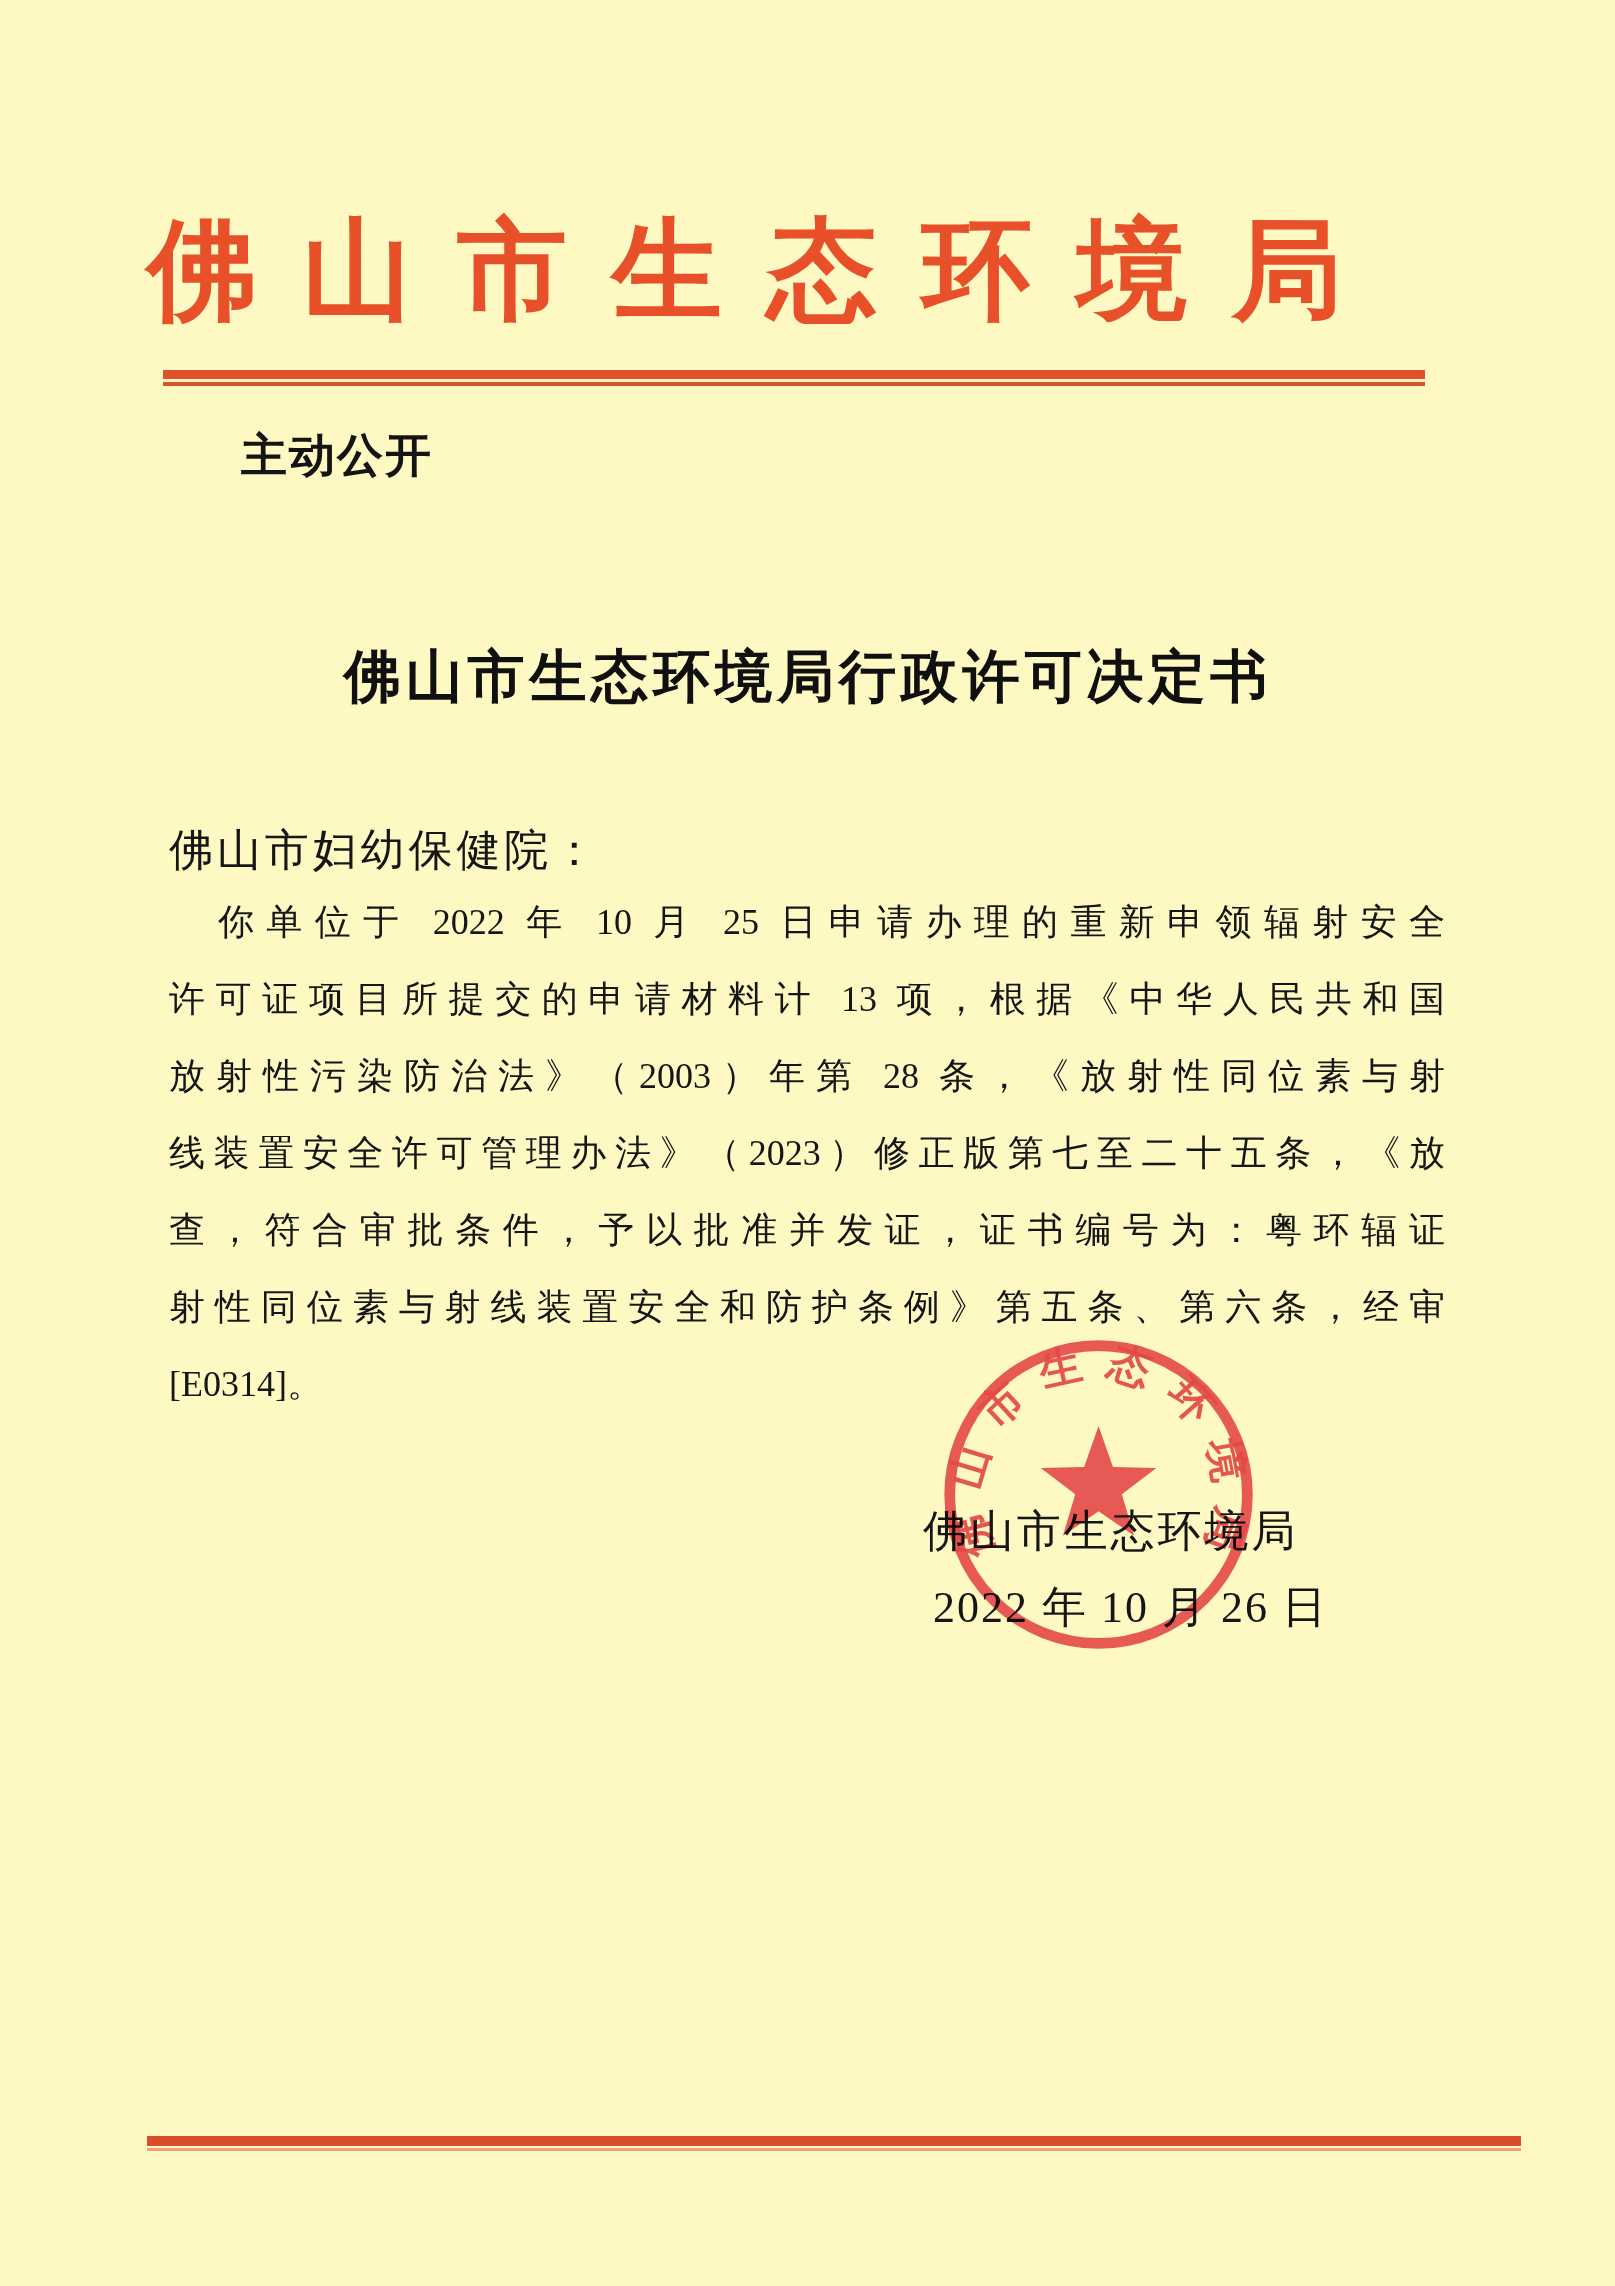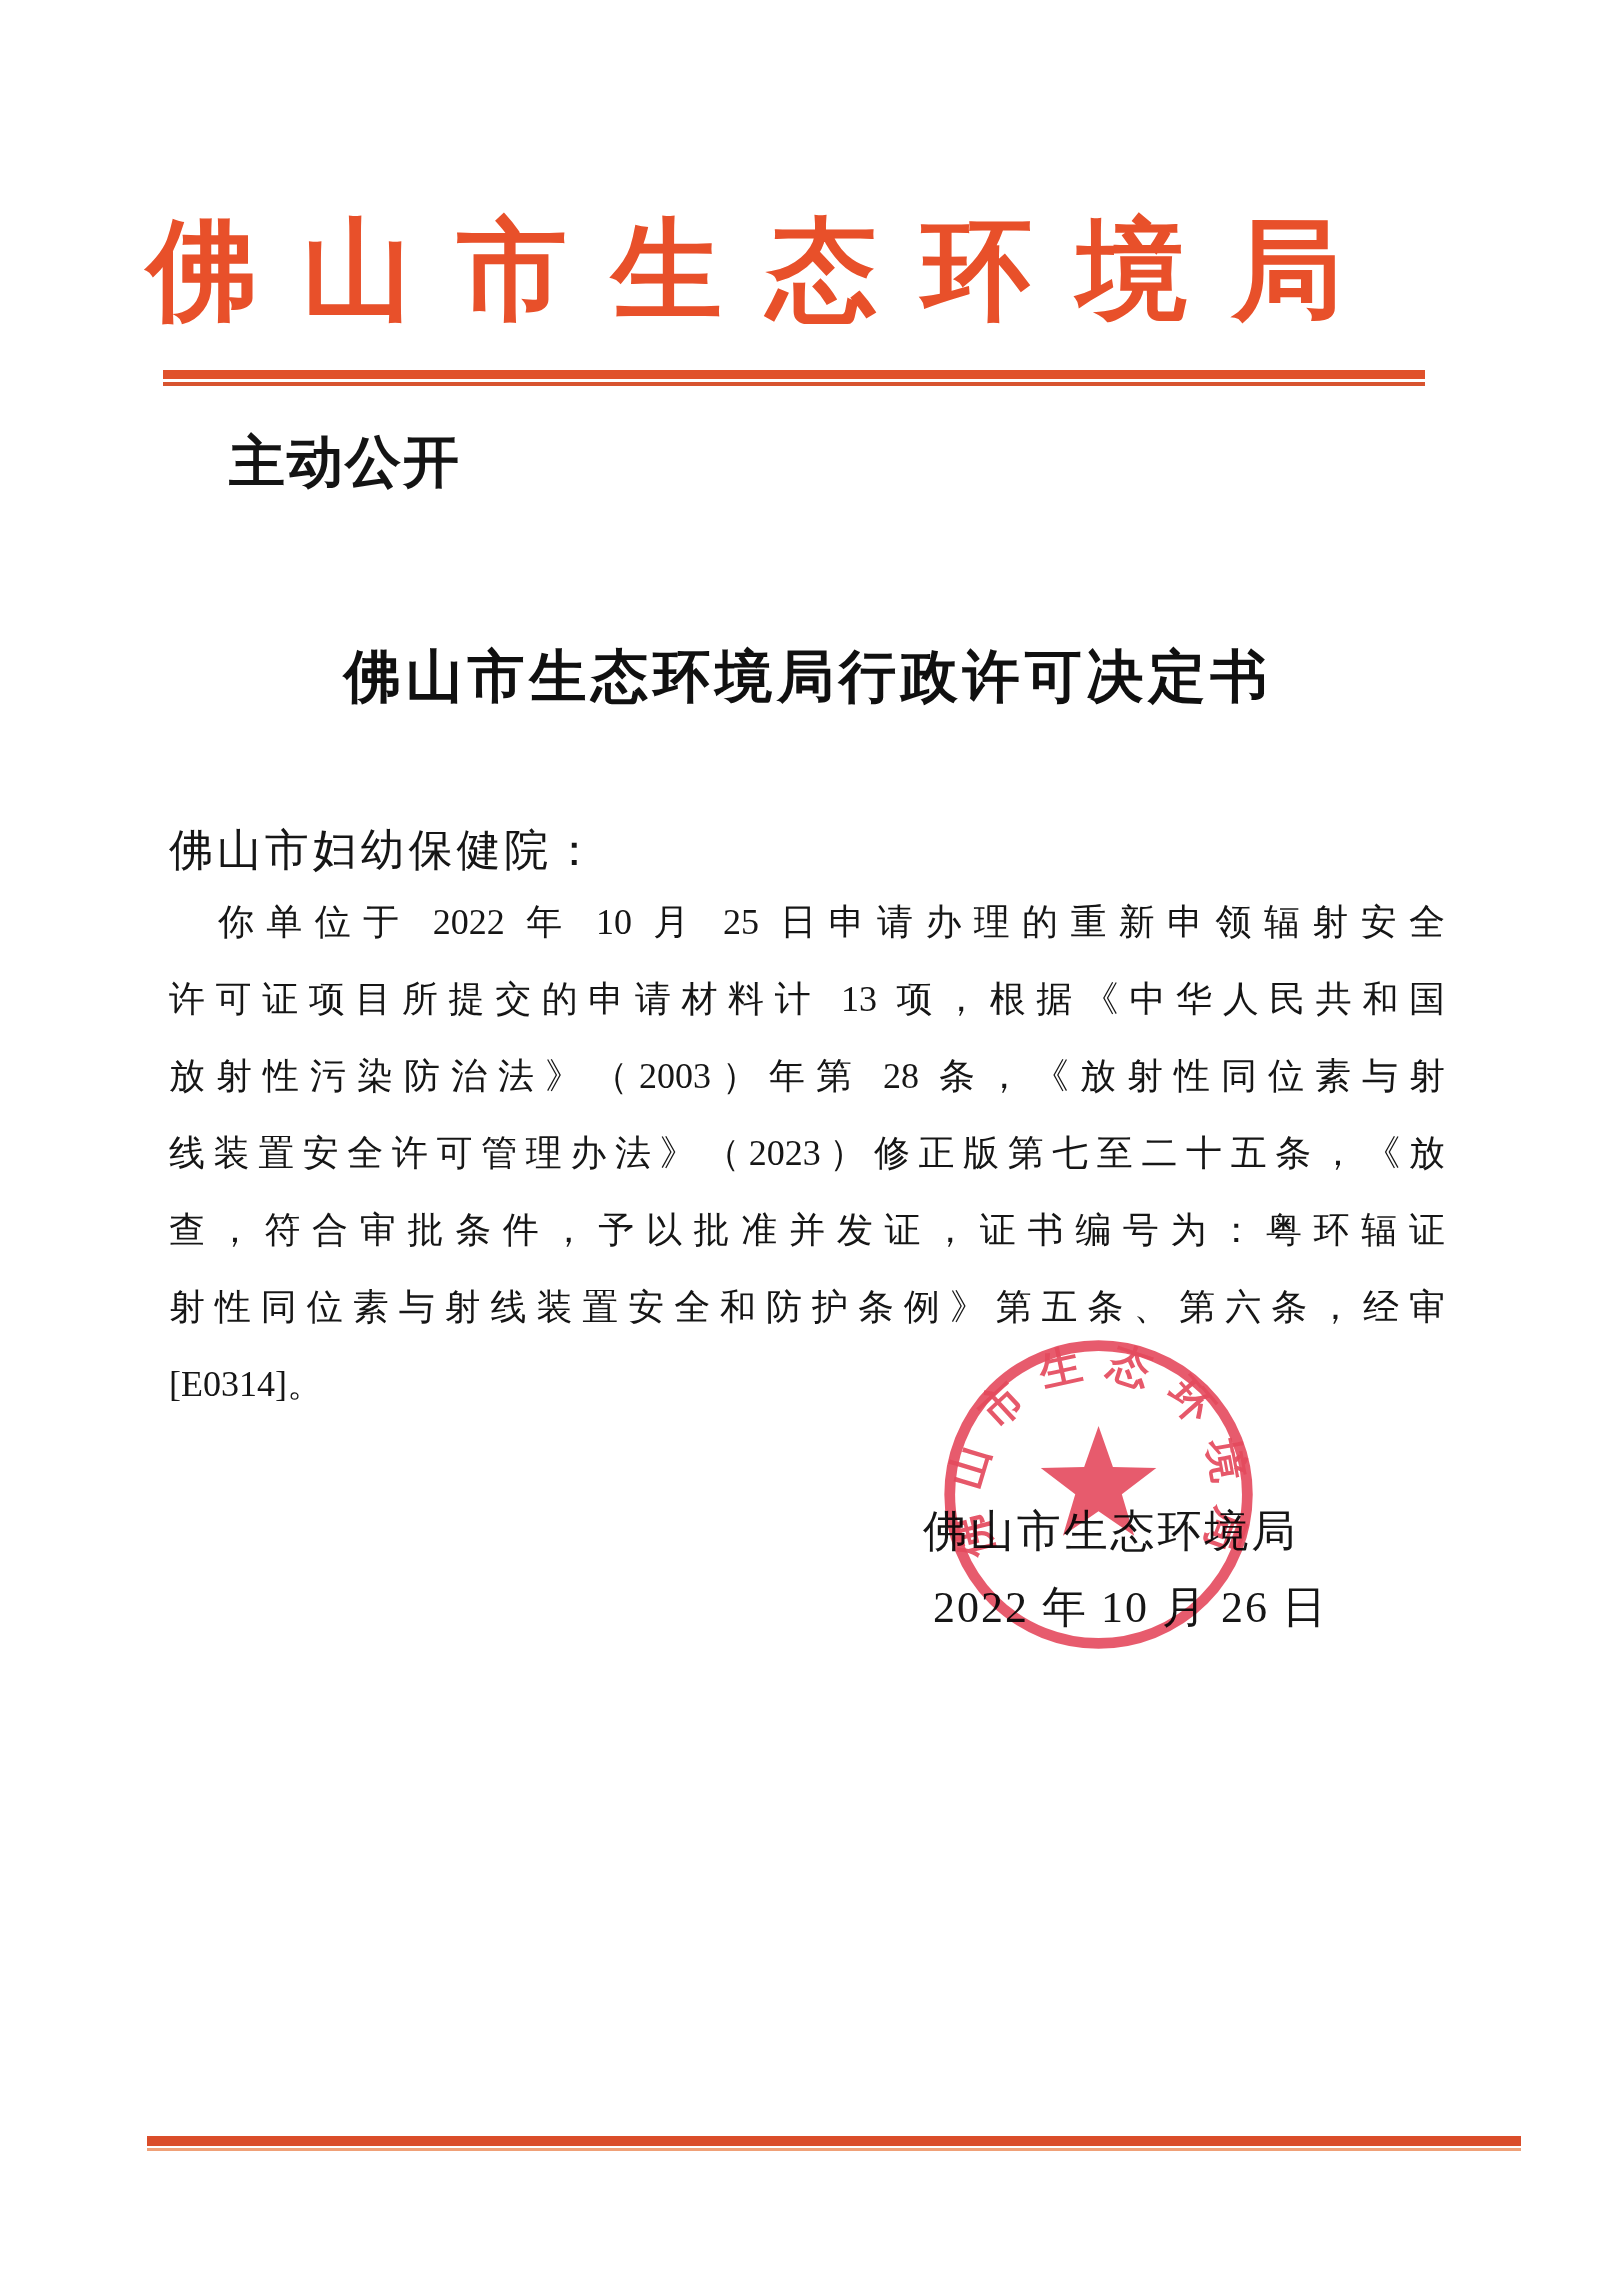--- a/index.html
+++ b/index.html
@@ -4,41 +4,41 @@
 <style>
   html,body{margin:0;padding:0;}
   body{
     width:1615px;height:2287px;
     background:#f0eeea;
     font-family:"Liberation Serif", serif;
   }
   .page{
     position:relative;
     width:1615px;height:2287px;
-    background:#ffffff;
+    background:#fef9c3;
     overflow:hidden;
   }
   
   .agency-header{
     position:absolute;left:147px;top:208px;
     font-size:110px;line-height:1.15;font-weight:700;
     color:#e8502a;letter-spacing:45px;white-space:nowrap;
     font-family:"Liberation Serif", serif;
   }
   .rule-top-thick{
     position:absolute;left:163px;top:370px;width:1262px;height:8.8px;
     background:#e0512b;
   }
   .rule-top-thin{
     position:absolute;left:163px;top:382px;width:1262px;height:3.9px;
     background:#d8542f;
   }
   .publicity-label{
-    position:absolute;left:229px;top:425px;
-    font-size:56px;font-weight:700;color:#141414;
+    position:absolute;left:241px;top:425px;
+    font-size:46px;font-weight:700;color:#141414;
     font-family:"Liberation Sans", sans-serif;
     letter-spacing:2px;white-space:nowrap;
   }
   .doc-number{
     position:absolute;right:199px;top:416px;
     font-size:44px;color:#1c1c1c;
     font-family:"Liberation Serif", serif;
     letter-spacing:2.9px;white-space:nowrap;
   }
   

